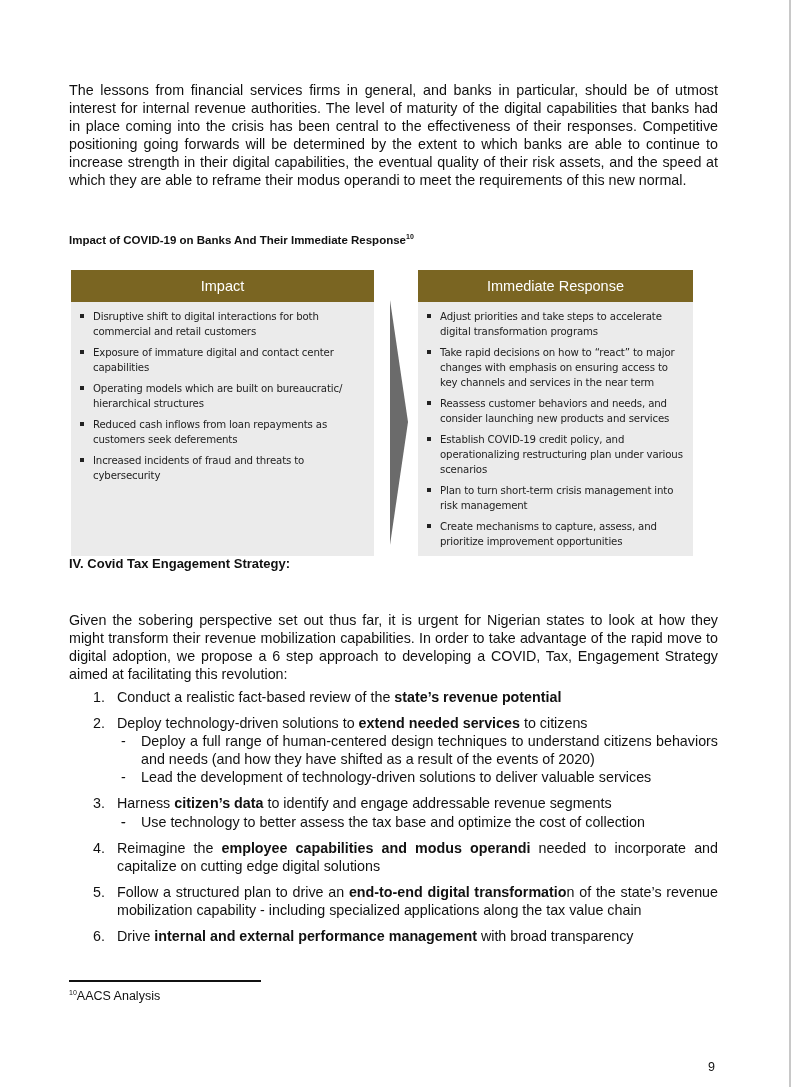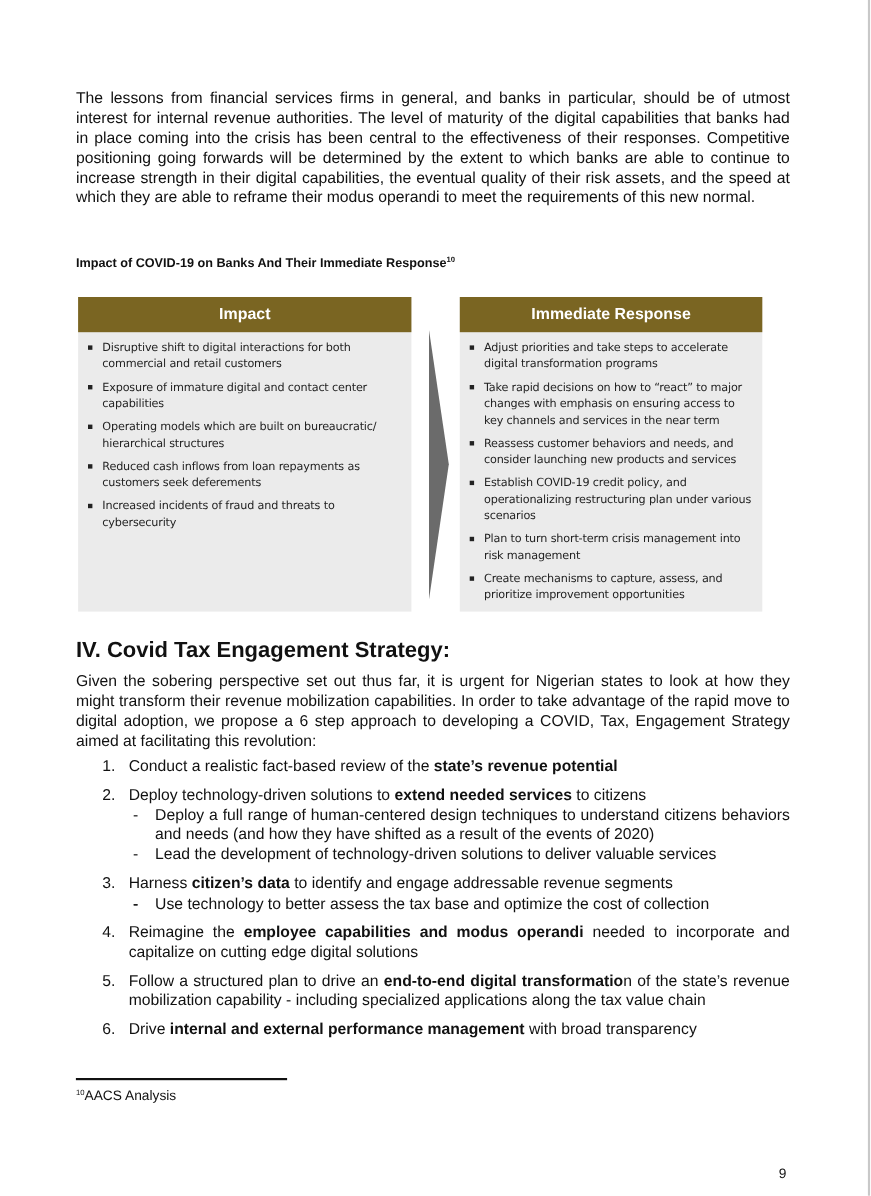--- a/index.html
+++ b/index.html
@@ -18,33 +18,33 @@
     position: absolute; left: 69px; top: 233px; font-size: 11.5px; font-weight: bold; margin: 0;
   }
   .fig-title sup { font-size: 7px; vertical-align: 5px; }
   .box {
     position: absolute; top: 270px; height: 286px; background: #ebebeb;
   }
   #box-impact { left: 71px; width: 303px; }
   #box-response { left: 418px; width: 275px; }
   .box-head {
     height: 32px; background: #7a6522; color: #ffffff;
-    font-weight: bold; font-size: 14.5px; text-align: center; line-height: 33px;
+    font-weight: normal; font-size: 14.5px; text-align: center; line-height: 33px;
   }
   .box ul {
     list-style: none; margin: 0; padding: 7px 6px 0 22px;
     font-family: "DejaVu Sans", sans-serif; font-size: 10.2px; line-height: 15px; color: #222; border-radius: 15px;
   }
   .box li { position: relative; margin-bottom: 6px; letter-spacing: -0.15px; }
   .box li::before {
     content: ""; position: absolute; left: -13px; top: 5px; width: 4px; height: 4px; background: #222;
   }
   .arrow { position: absolute; left: 388px; top: 300px; width: 22px; height: 245px; }
   .section-title {
-    position: absolute; left: 69px; top: 580px; font-size: 20px; font-weight: bold; margin: 0; text-align: right;
+    position: absolute; left: 69px; top: 556px; font-size: 13px; font-weight: bold; margin: 0; text-align: right;
   }
   #p2 { top: 611px; }
   .steps { position: absolute; left: 69px; top: 688px; width: 649px; font-size: 14.3px; line-height: 18.1px; }
   .step { position: relative; padding-left: 48px; text-align: justify; margin-bottom: 8px; }
   .step .num { position: absolute; left: 24px; top: 0; }
   .sub { position: relative; padding-left: 24px; text-align: justify; }
   .sub .dash { position: absolute; left: 4px; top: 0; }
   .fn-rule { position: absolute; left: 69px; top: 980px; width: 192px; height: 2px; background: #111; }
   .footnote { position: absolute; left: 69px; top: 989px; font-size: 12.5px; margin: 0; }
   .footnote sup { font-size: 7px; vertical-align: 5px; }

